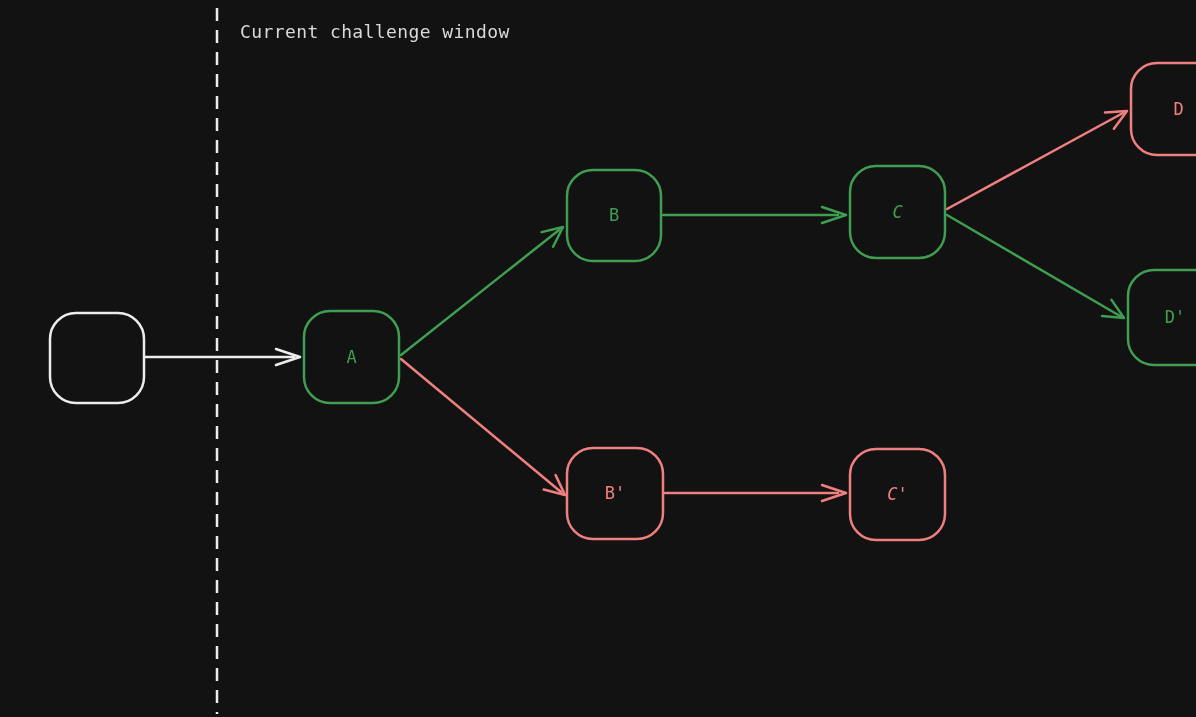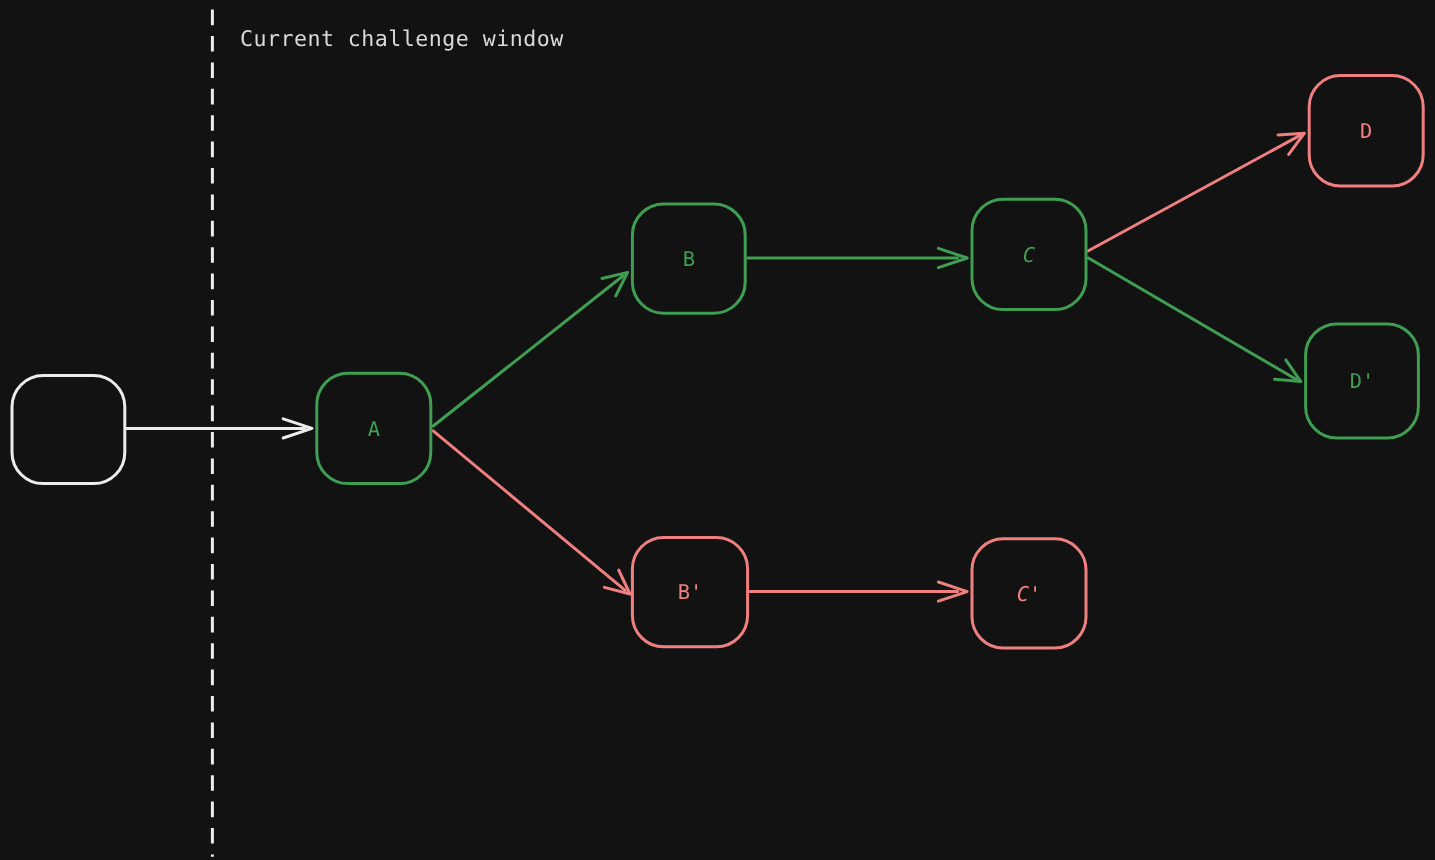--- a/index.html
+++ b/index.html
@@ -7,20 +7,21 @@
     padding: 0;
     width: 1196px;
     height: 717px;
     background: #121212;
     overflow: hidden;
   }
   .canvas {
     position: relative;
     width: 1100px;
     height: 717px;
+    padding-left: 40px;
   }
   svg { display: block; }
   text {
     font-family: "DejaVu Sans Mono", "Liberation Mono", monospace;
   }
   .caption {
     font-size: 18px;
     letter-spacing: 0.4px;
   }
   .node-label {

